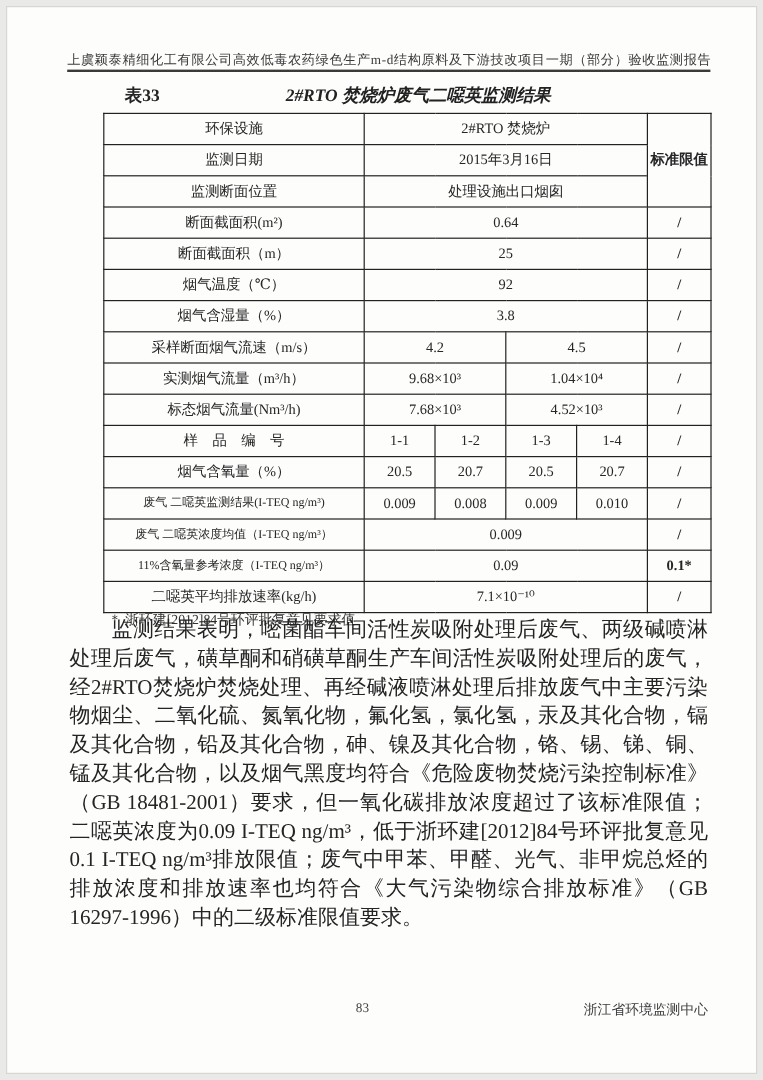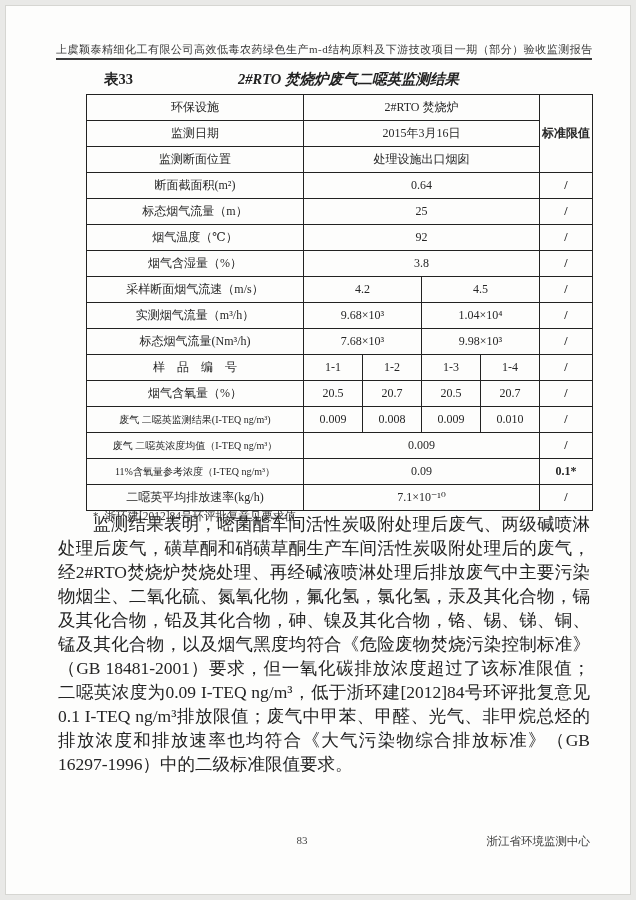--- a/index.html
+++ b/index.html
@@ -99,21 +99,21 @@
     <tr>
       <td class="lbl">监测断面位置</td>
       <td colspan="4">处理设施出口烟囱</td>
     </tr>
     <tr>
       <td class="lbl">断面截面积(m²)</td>
       <td colspan="4">0.64</td>
       <td class="std">/</td>
     </tr>
     <tr>
-      <td class="lbl">标态烟气流量（m）</td>
+      <td class="lbl">断面截面积（m）</td>
       <td colspan="4">25</td>
       <td class="std">/</td>
     </tr>
     <tr>
       <td class="lbl">烟气温度（℃）</td>
       <td colspan="4">92</td>
       <td class="std">/</td>
     </tr>
     <tr>
       <td class="lbl">烟气含湿量（%）</td>
@@ -128,21 +128,21 @@
     </tr>
     <tr>
       <td class="lbl">实测烟气流量（m³/h）</td>
       <td colspan="2">9.68×10³</td>
       <td colspan="2">1.04×10⁴</td>
       <td class="std">/</td>
     </tr>
     <tr>
       <td class="lbl">标态烟气流量(Nm³/h)</td>
       <td colspan="2">7.68×10³</td>
-      <td colspan="2">9.98×10³</td>
+      <td colspan="2">4.52×10³</td>
       <td class="std">/</td>
     </tr>
     <tr>
       <td class="lbl">样　品　编　号</td>
       <td class="d">1-1</td>
       <td class="d">1-2</td>
       <td class="d">1-3</td>
       <td class="d">1-4</td>
       <td class="std">/</td>
     </tr>

